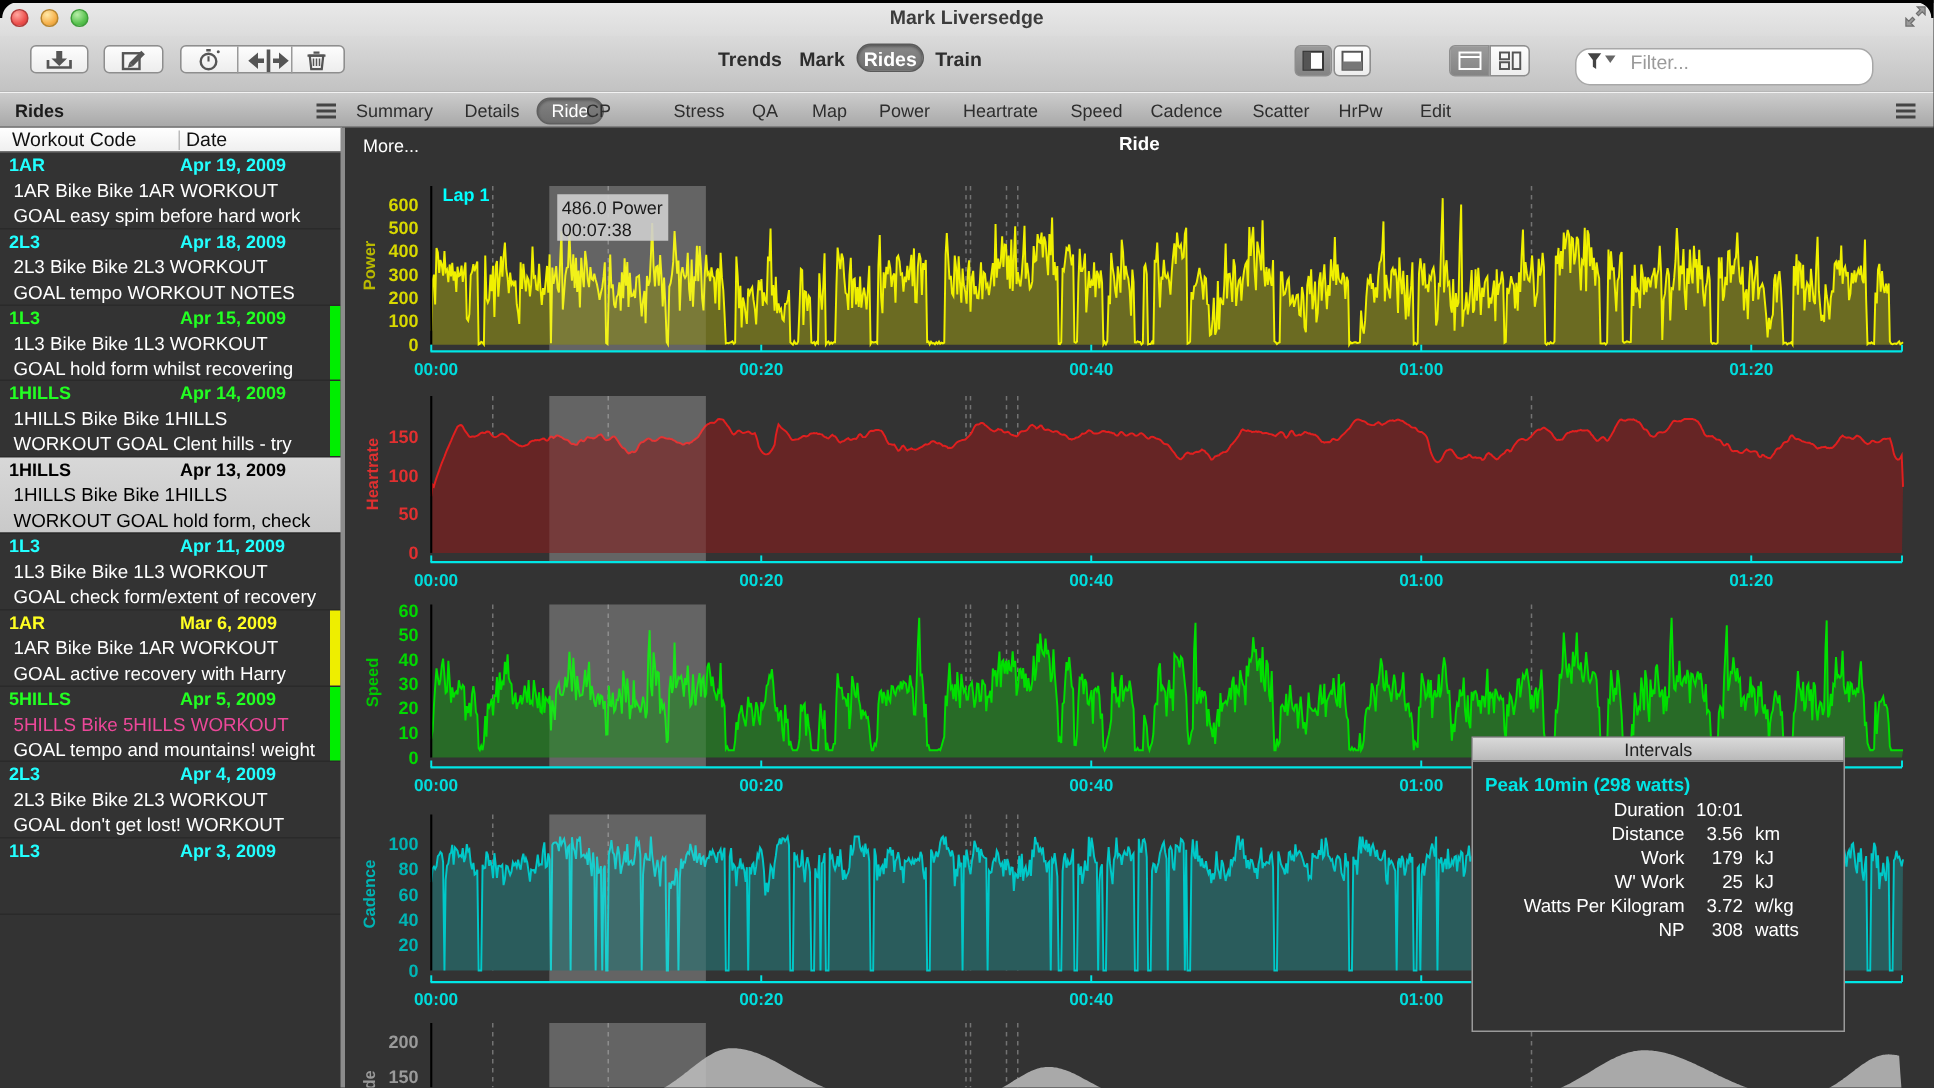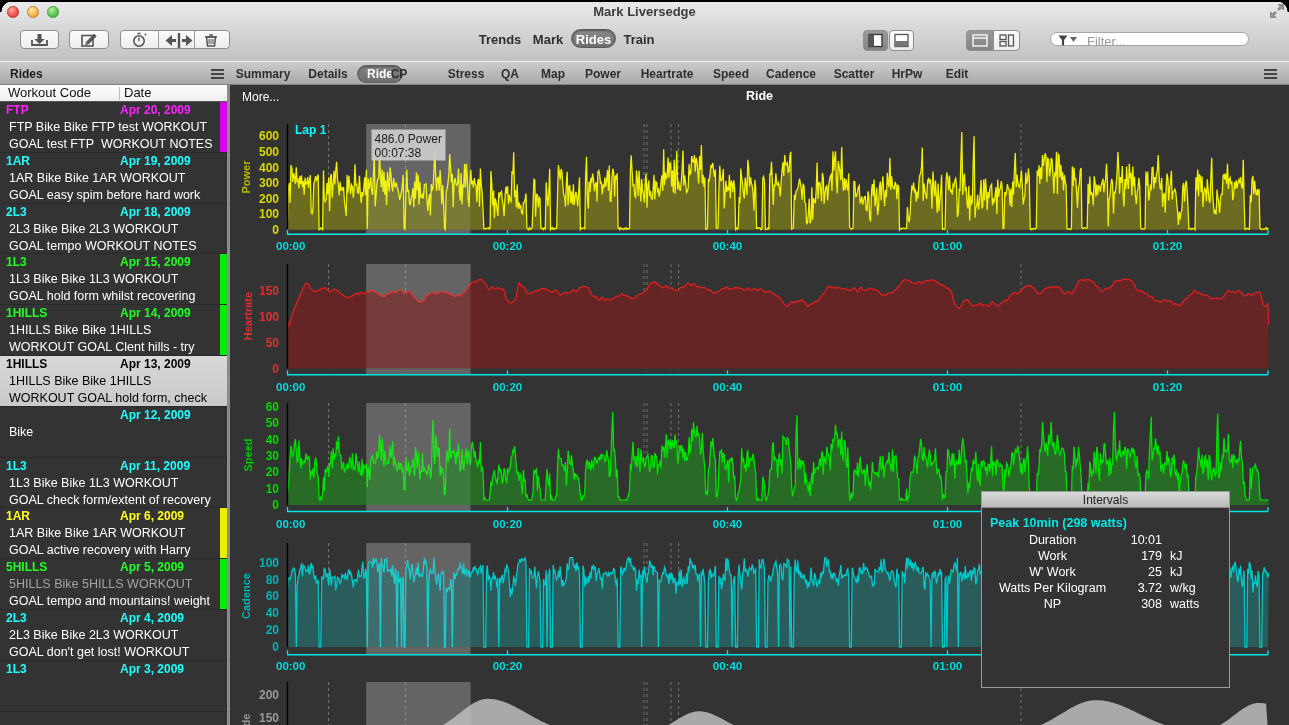--- a/index.html
+++ b/index.html
@@ -12,27 +12,27 @@
 .tl { position:absolute; top:6px; width:11.5px; height:11.5px; border-radius:50%; }
 #toolbar { position:absolute; left:0; top:24px; width:1289px; height:37px;
   background:linear-gradient(#dadada,#c2c2c2); }
 .tbtn { position:absolute; top:6px; height:19px; background:linear-gradient(#fdfdfd,#ededed);
   border:1px solid #8e8e8e; border-radius:4px; }
 .sep { position:absolute; top:0; width:1px; height:18px; background:#9a9a9a; }
 .ctab { position:absolute; top:8px; font-size:13px; font-weight:bold; color:#2e2e2e; transform:translateX(-50%); }
 #ridespill { position:absolute; left:571px; top:5px; width:45px; height:19px; background:linear-gradient(#8a8a8a,#6f6f6f);
   border:1px solid #5a5a5a; border-radius:10px; color:#fff; font-size:13px; font-weight:bold; text-align:center; line-height:19px;
   box-shadow:inset 0 1px 2px rgba(0,0,0,0.4); }
-#filter { position:absolute; left:1050px; top:8px; width:199px; height:14px; background:#fff; border:1px solid #a8a8a8;
+#filter { position:absolute; left:1050px; top:8px; width:199px; height:25px; background:#fff; border:1px solid #a8a8a8;
   border-radius:10px; font-size:13px; color:#9a9a9a; padding-left:36px; line-height:17px; }
 
 
 #tabrow { position:absolute; left:0; top:61px; width:1289px; height:24px;
   background:linear-gradient(#cccccc,#a9a9a9); border-top:1px solid #f2f2f2; border-bottom:1px solid #808080; }
-.vtab { position:absolute; top:5px; font-size:12px; font-weight:bold; color:#2e2e2e; transform:translateX(-50%); }
+.vtab { position:absolute; top:5px; font-size:12px; font-weight:normal; color:#2e2e2e; transform:translateX(-50%); }
 .vtab.selv { background:linear-gradient(#828282,#6e6e6e); color:#fff; border:1px solid #5f5f5f; border-radius:9px;
   padding:1px 9px; top:3px; box-shadow:inset 0 1px 2px rgba(0,0,0,0.35); }
 #ridelbl { position:absolute; left:10px; top:5px; font-size:12px; font-weight:bold; color:#1c1c1c; }
 .burger { position:absolute; top:7px; width:13px; height:10px;
   border-top:2px solid #444; border-bottom:2px solid #444; }
 .burger::after { content:""; position:absolute; left:0; top:2px; width:13px; height:2px; background:#444; }
 
 
 #sidehead { position:absolute; left:0; top:85px; width:228px; height:17px; background:linear-gradient(#ffffff,#efefef);
   border-bottom:1px solid #555; font-size:13px; color:#111; }
@@ -53,21 +53,21 @@
 #more { position:absolute; left:242px; top:90px; font-size:12px; color:#fff; }
 #ridetitle { position:absolute; left:230px; top:89px; width:1059px; text-align:center; font-size:12.5px; font-weight:bold; color:#fff; }
 
 
 #popup { position:absolute; left:981px; top:491px; width:249px; height:197px; background:#333;
   border:1px solid #9a9a9a; }
 #popuptitle { width:100%; height:16px; background:linear-gradient(#d9d9d9,#b9b9b9); color:#222; font-size:12px;
   text-align:center; line-height:16px; border-bottom:1px solid #8a8a8a; }
 #peak { margin:8px 0 3px 8px; color:#00e5e5; font-size:12.5px; font-weight:bold; }
 .prow { display:flex; height:16px; font-size:12.5px; color:#fff; }
-.plab { width:141px; text-align:center; }
+.plab { width:141px; text-align:right; }
 .pval { width:39px; text-align:right; }
 .punit { margin-left:8px; }
 </style></head>
 <body>
 
 <div id="charts">
 <svg width="1059" height="640" viewBox="230 85 1059 640" font-family="Liberation Sans, sans-serif">
 <rect x="366.2" y="124.0" width="104.4" height="110.3" fill="rgba(255,255,255,0.16)"></rect>
 <line x1="328.5" y1="124.0" x2="328.5" y2="229.8" stroke="#a8a8a8" stroke-opacity="0.55" stroke-width="1" stroke-dasharray="3 3"></line>
 <line x1="405.5" y1="124.0" x2="405.5" y2="229.8" stroke="#a8a8a8" stroke-opacity="0.55" stroke-width="1" stroke-dasharray="3 3"></line>
@@ -219,29 +219,20 @@
 <div id="ridetitle">Ride</div>
 
 <div id="sidehead">
     <span style="position:absolute;left:8px;top:0px">Workout Code</span>
     <span style="position:absolute;left:124px;top:0px">Date</span>
     <span style="position:absolute;left:119px;top:2px;width:1px;height:13px;background:#bbb"></span>
   </div>
 <div id="sidebar">
 <div class="row">
   <div class="l1">
-        <span class="code" style="color:#ff22ff">FTP</span>
-        <span class="date" style="color:#ff22ff">Apr 20, 2009</span>
-      </div>
-  <div class="l2" style="color:#fff">FTP Bike Bike FTP test WORKOUT</div>
-  <div class="l2" style="color:#fff">GOAL test FTP&nbsp; WORKOUT NOTES</div>
-      <div class="bar" style="background:#dd00ee"></div>
-</div>
-<div class="row">
-  <div class="l1">
         <span class="code" style="color:#22ffff">1AR</span>
         <span class="date" style="color:#22ffff">Apr 19, 2009</span>
       </div>
   <div class="l2" style="color:#fff">1AR Bike Bike 1AR WORKOUT</div>
   <div class="l2" style="color:#fff">GOAL easy spim before hard work</div>
 </div>
 <div class="row">
   <div class="l1">
         <span class="code" style="color:#22ffff">2L3</span>
         <span class="date" style="color:#22ffff">Apr 18, 2009</span>
@@ -270,49 +261,41 @@
 <div class="row sel">
   <div class="l1">
         <span class="code" style="color:#000">1HILLS</span>
         <span class="date" style="color:#000">Apr 13, 2009</span>
       </div>
   <div class="l2" style="color:#000">1HILLS Bike Bike 1HILLS</div>
   <div class="l2" style="color:#000">WORKOUT GOAL hold form, check</div>
 </div>
 <div class="row">
   <div class="l1">
-        <span class="code" style="color:#22ffff"></span>
-        <span class="date" style="color:#22ffff">Apr 12, 2009</span>
-      </div>
-  <div class="l2" style="color:#fff">Bike</div>
-  <div class="l2" style="color:#fff"></div>
-</div>
-<div class="row">
-  <div class="l1">
         <span class="code" style="color:#22ffff">1L3</span>
         <span class="date" style="color:#22ffff">Apr 11, 2009</span>
       </div>
   <div class="l2" style="color:#fff">1L3 Bike Bike 1L3 WORKOUT</div>
   <div class="l2" style="color:#fff">GOAL check form/extent of recovery</div>
 </div>
 <div class="row">
   <div class="l1">
         <span class="code" style="color:#ffff22">1AR</span>
-        <span class="date" style="color:#ffff22">Apr 6, 2009</span>
+        <span class="date" style="color:#ffff22">Mar 6, 2009</span>
       </div>
   <div class="l2" style="color:#fff">1AR Bike Bike 1AR WORKOUT</div>
   <div class="l2" style="color:#fff">GOAL active recovery with Harry</div>
       <div class="bar" style="background:#eeee00"></div>
 </div>
 <div class="row">
   <div class="l1">
         <span class="code" style="color:#22ff22">5HILLS</span>
         <span class="date" style="color:#22ff22">Apr 5, 2009</span>
       </div>
-  <div class="l2" style="color:#a3a3a3">5HILLS Bike 5HILLS WORKOUT</div>
+  <div class="l2" style="color:#ec4899">5HILLS Bike 5HILLS WORKOUT</div>
   <div class="l2" style="color:#fff">GOAL tempo and mountains! weight</div>
       <div class="bar" style="background:#00ee00"></div>
 </div>
 <div class="row">
   <div class="l1">
         <span class="code" style="color:#22ffff">2L3</span>
         <span class="date" style="color:#22ffff">Apr 4, 2009</span>
       </div>
   <div class="l2" style="color:#fff">2L3 Bike Bike 2L3 WORKOUT</div>
   <div class="l2" style="color:#fff">GOAL don't get lost! WORKOUT</div>
@@ -449,20 +432,25 @@
 
 <div id="popup">
   <div id="popuptitle">Intervals</div>
   <div id="peak">Peak 10min (298 watts)</div>
 <div class="prow">
       <span class="plab">Duration</span>
       <span class="pval">10:01</span>
       <span class="punit"></span>
     </div>
 <div class="prow">
+      <span class="plab">Distance</span>
+      <span class="pval">3.56</span>
+      <span class="punit">km</span>
+    </div>
+<div class="prow">
       <span class="plab">Work</span>
       <span class="pval">179</span>
       <span class="punit">kJ</span>
     </div>
 <div class="prow">
       <span class="plab">W' Work</span>
       <span class="pval">25</span>
       <span class="punit">kJ</span>
     </div>
 <div class="prow">

